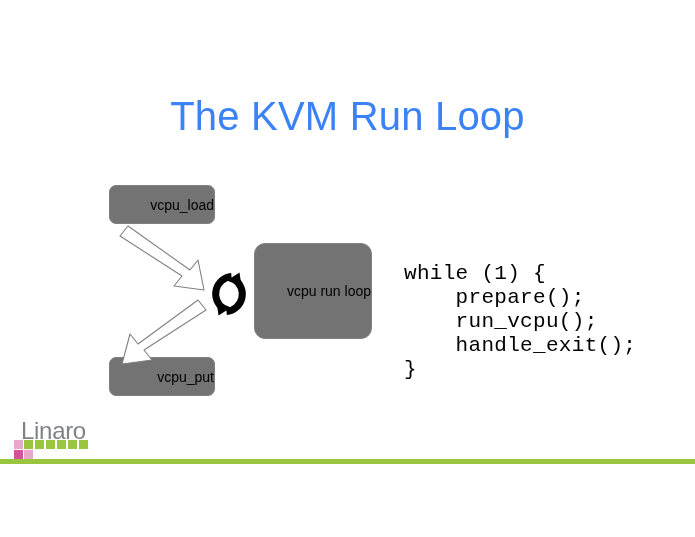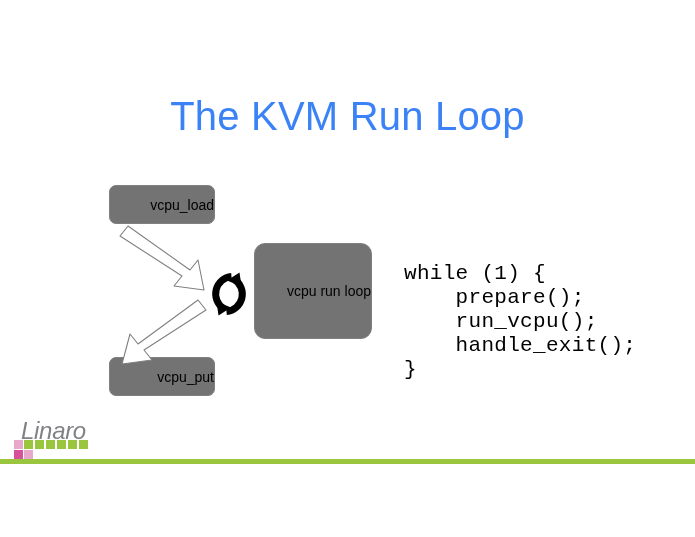--- a/index.html
+++ b/index.html
@@ -116,21 +116,20 @@
     width: 695px;
     height: 5px;
     background: #9ac63f;
   }
   #linaro-logo {
     position: absolute;
     left: 14px;
     top: 419px;
     width: 86px;
     height: 42px;
-    font-style: italic;
   }
   #linaro-wordmark {
     position: absolute;
     left: 7px;
     top: 0px;
     font-family: "Liberation Sans", sans-serif;
     font-size: 24px;
     font-weight: 400;
     color: #808285;
     line-height: 24px;

